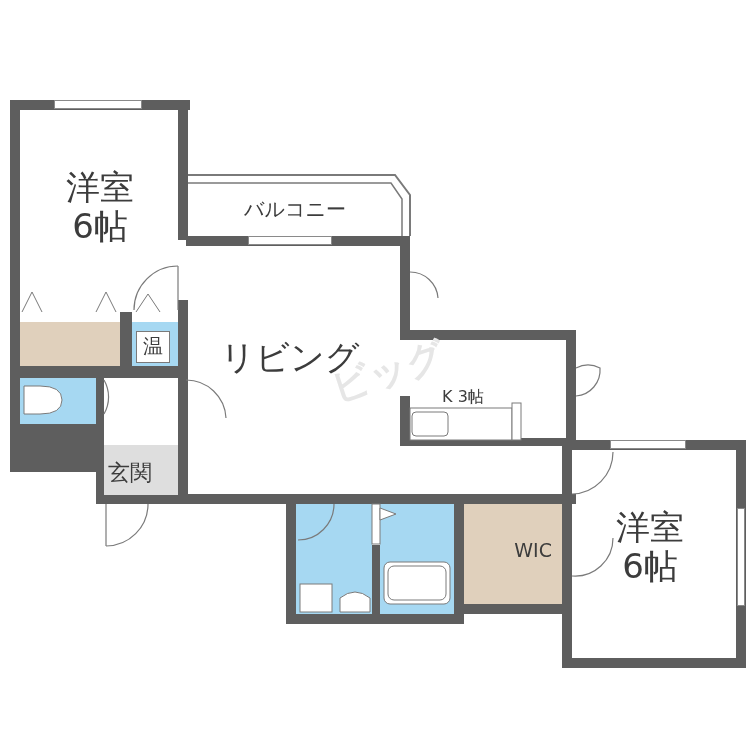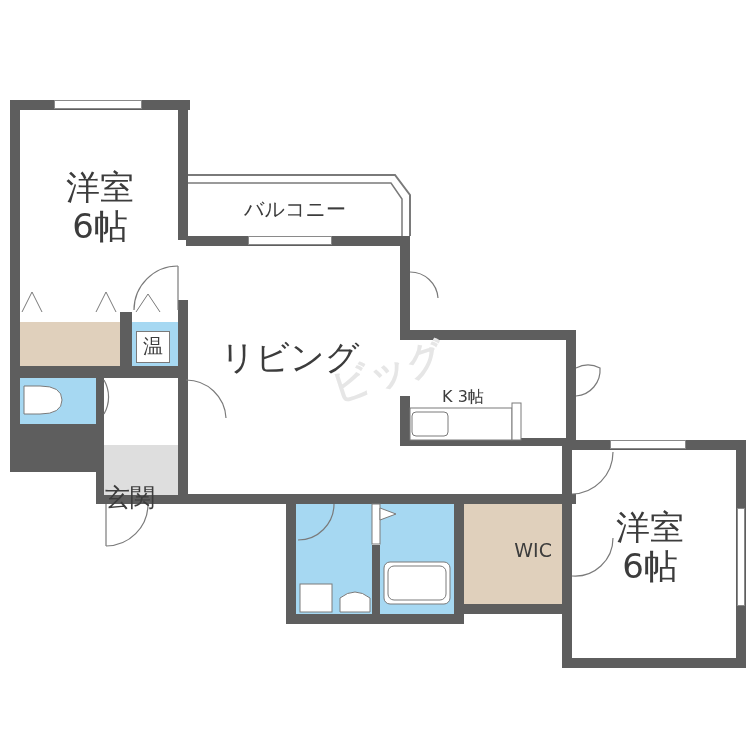--- a/index.html
+++ b/index.html
@@ -113,18 +113,18 @@
 <div class="label" style="left:50px;top:168px;width:100px;font-size:34px;">
   <div>洋室</div>
   <div>6帖</div>
 </div>
 <div class="label" style="left:230px;top:198px;width:130px;font-size:20px;">バルコニー</div>
 <div class="label" style="left:220px;top:338px;width:140px;font-size:34px;">
   <div>リビング</div>
 </div>
 <div class="label" style="left:428px;top:388px;width:70px;font-size:16px;">K 3帖</div>
 <div class="label" style="left:136px;top:331px;width:32px;height:30px;font-size:20px;background:#fff;border:1px solid #7a7a7a;line-height:28px;">温</div>
-<div class="label" style="left:102px;top:460px;width:56px;font-size:25px;margin-top:24px;">玄関</div>
+<div class="label" style="left:102px;top:460px;width:56px;font-size:22px;">玄関</div>
 <div class="label" style="left:474px;top:540px;width:78px;font-size:19px;text-align:right;">WIC</div>
 <div class="label" style="left:600px;top:508px;width:100px;font-size:34px;">
   <div>洋室</div>
   <div>6帖</div>
 </div>
 
 </body></html>

